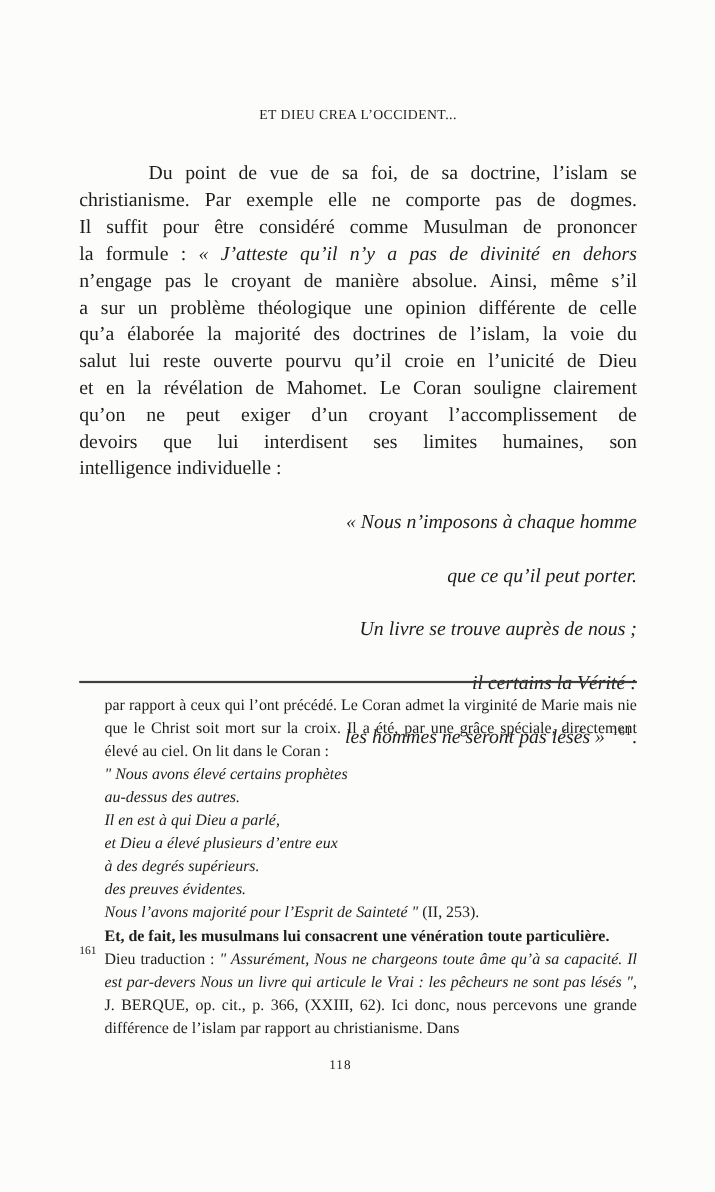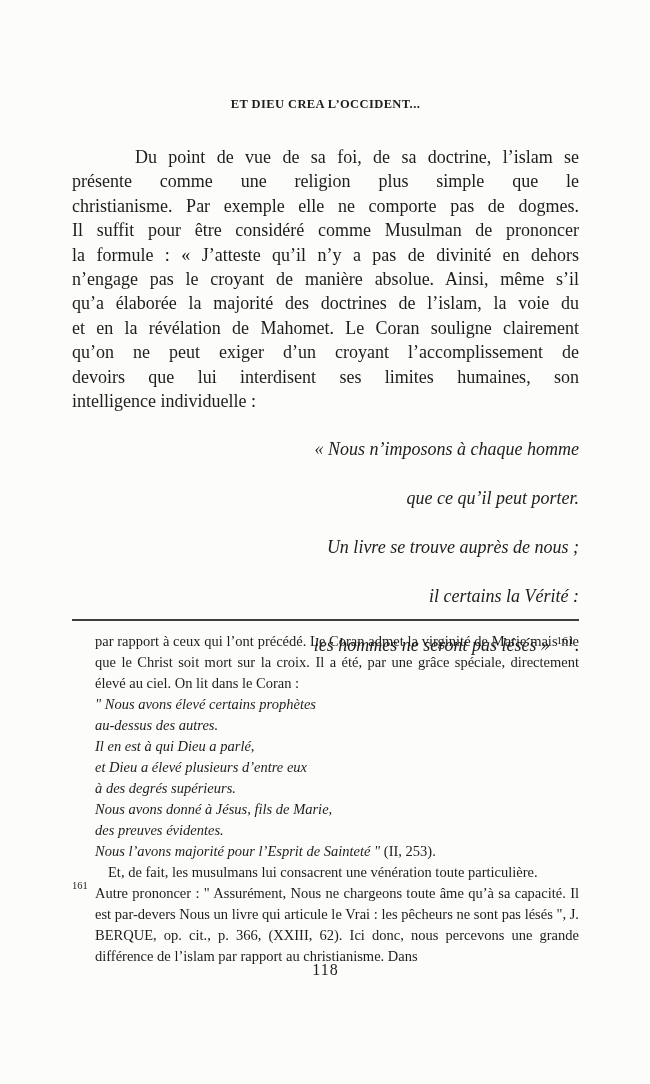--- a/index.html
+++ b/index.html
@@ -16,37 +16,37 @@
   .page{
     position:relative;
     width:650px;height:1084px;
     background:var(--paper);
     color:var(--ink);
     overflow:hidden;
   }
   .running-header{
     position:absolute;top:97px;left:72px;width:507px;
     text-align:center;
-    font-weight:bold;
+    font-weight:normal;
     font-size:12.5px;
     letter-spacing:0.4px;
   }
   .body-block{
     position:absolute;top:145px;left:72px;width:507px;
     font-size:18px;
     line-height:24.4px;
   }
   .line{
     text-align:justify;
     text-align-last:justify;
     white-space:normal;
   }
   .line.indent{text-indent:63px;}
   .line.last{text-align-last:left;}
-  .it{}
+  .it{font-style:italic;}
   .rom{font-style:normal;}
   .quote-block{
     margin-left:63px;
     margin-top:1px;
     font-style:italic;
     line-height:23.8px;
   }
   .qline{text-align:right;margin-top:25px;}
   sup.fnref{
     font-size:11px;
@@ -68,56 +68,58 @@
   .fn-cont{
     margin:0 0 0 23px;
     text-align:justify;
   }
   .fnq{
     margin-left:23px;
     font-style:italic;
     text-align:left;
   }
   .fn-closing{
-    margin-left:36px;
+    margin-left:23px;
     text-align:left;
+    font-weight:bold;
   }
   .fn-note{
     position:relative;
     margin:0 0 0 23px;
     text-align:justify;
   }
   .fn-marker{
     position:absolute;
     left:-23px;top:3px;
     font-size:10.5px;
     line-height:0;
   }
   .page-number{
-    position:absolute;top:961px;left:72px;width:507px;
+    position:absolute;top:961px;left:56px;width:507px;
     text-align:center;
-    font-size:16px;
+    font-size:12px;
     letter-spacing:1px;
   }
 </style>
 </head>
 <body>
 
 <div class="page">
 
   <div class="running-header">ET DIEU CREA L’OCCIDENT...</div>
 
   <div class="body-block">
     <div class="line indent"><span>Du point de vue de sa foi, de sa doctrine, l’islam se</span></div>
-    <div class="line"><span>présente comme une religion plus simple que le</span></div>
     <div class="line"><span>christianisme. Par exemple elle ne comporte pas de dogmes.</span></div>
     <div class="line"><span>Il suffit pour être considéré comme Musulman de prononcer</span></div>
     <div class="line"><span>la formule : </span><span class="it">« J’atteste qu’il n’y a pas de divinité en dehors</span></div>
     <div class="line"><span>n’engage pas le croyant de manière absolue. Ainsi, même s’il</span></div>
+    <div class="line"><span>a sur un problème théologique une opinion différente de celle</span></div>
     <div class="line"><span>qu’a élaborée la majorité des doctrines de l’islam, la voie du</span></div>
+    <div class="line"><span>salut lui reste ouverte pourvu qu’il croie en l’unicité de Dieu</span></div>
     <div class="line"><span>et en la révélation de Mahomet. Le Coran souligne clairement</span></div>
     <div class="line"><span>qu’on ne peut exiger d’un croyant l’accomplissement de</span></div>
     <div class="line"><span>devoirs que lui interdisent ses limites humaines, son</span></div>
     <div class="line last"><span>intelligence individuelle :</span></div>
 
     <div class="quote-block">
       <div class="qline"><span>« Nous n’imposons à chaque homme</span></div>
       <div class="qline"><span>que ce qu’il peut porter.</span></div>
       <div class="qline"><span>Un livre se trouve auprès de nous ;</span></div>
       <div class="qline"><span>il certains la Vérité :</span></div>
@@ -127,24 +129,23 @@
 
   <div class="fn-rule"></div>
 
   <div class="footnote-block">
     <p class="fn-cont">par rapport à ceux qui l’ont précédé. Le Coran admet la virginité de Marie mais nie que le Christ soit mort sur la croix. Il a été, par une grâce spéciale, directement élevé au ciel. On lit dans le Coran :</p>
     <div class="fnq"><span>" Nous avons élevé certains prophètes</span></div>
     <div class="fnq"><span>au-dessus des autres.</span></div>
     <div class="fnq"><span>Il en est à qui Dieu a parlé,</span></div>
     <div class="fnq"><span>et Dieu a élevé plusieurs d’entre eux</span></div>
     <div class="fnq"><span>à des degrés supérieurs.</span></div>
-    <div class="fnq"><span>Nous avons donné à Jésus, fils de Marie,</span></div>
     <div class="fnq"><span>des preuves évidentes.</span></div>
     <div class="fnq"><span>Nous l’avons majorité pour l’Esprit de Sainteté " </span><span class="rom">(II, 253).</span></div>
     <div class="fn-closing">Et, de fait, les musulmans lui consacrent une vénération toute particulière.</div>
     <p class="fn-note">
-      <sup class="fn-marker">161</sup><span>Autre prononcer : </span><span class="it">" Assurément, Nous ne chargeons toute âme qu’à sa capacité. Il est par-devers Nous un livre qui articule le Vrai : les pêcheurs ne sont pas lésés "</span><span>, J. BERQUE, op. cit., p. 366, (XXIII, 62). Ici donc, nous percevons une grande différence de l’islam par rapport au christianisme. Dans</span>
+      <sup class="fn-marker">161</sup><span>Dieu traduction : </span><span class="it">" Assurément, Nous ne chargeons toute âme qu’à sa capacité. Il est par-devers Nous un livre qui articule le Vrai : les pêcheurs ne sont pas lésés "</span><span>, J. BERQUE, op. cit., p. 366, (XXIII, 62). Ici donc, nous percevons une grande différence de l’islam par rapport au christianisme. Dans</span>
     </p>
   </div>
 
   <div class="page-number">118</div>
 
 </div>
 
 </body></html>

